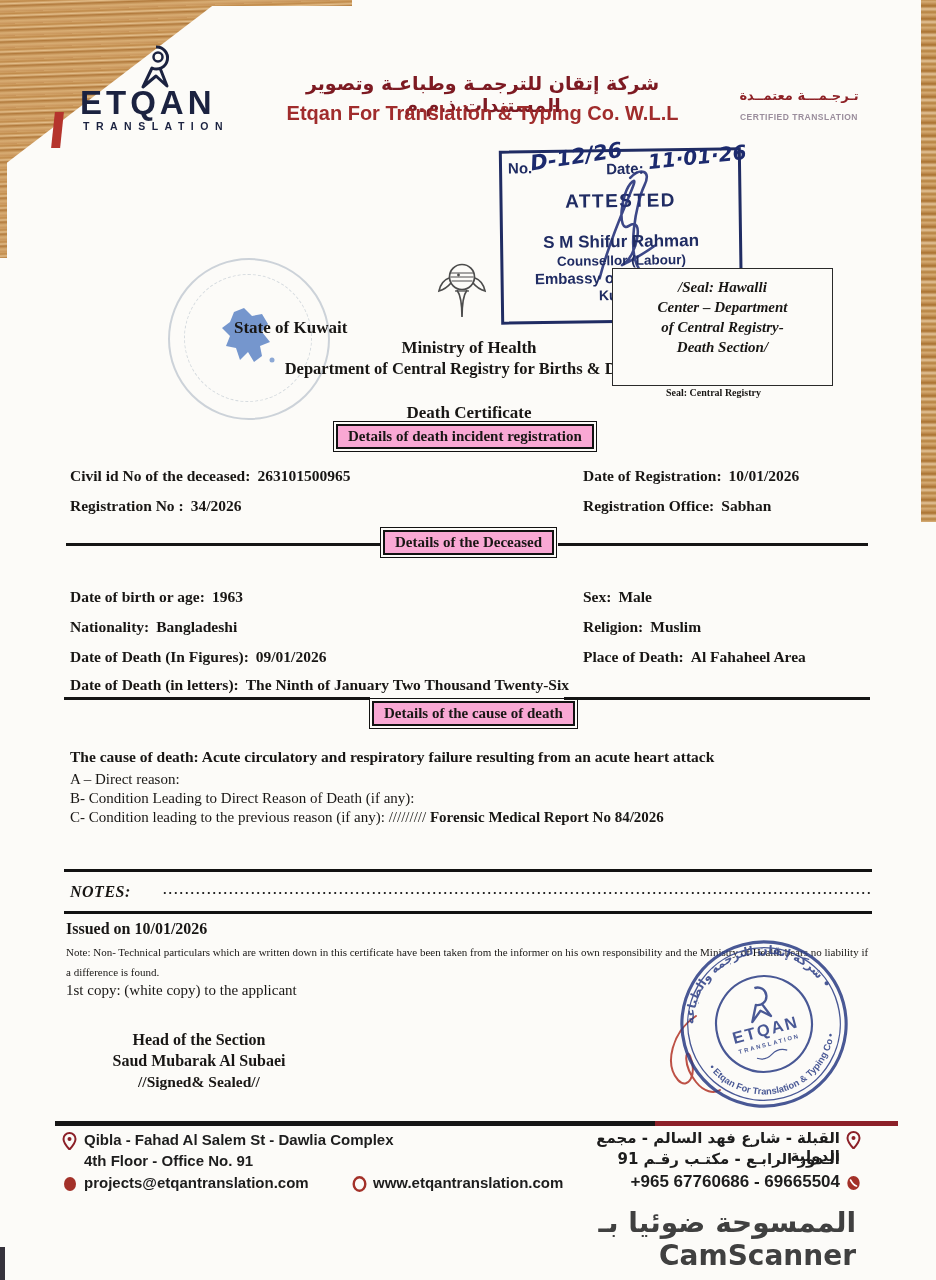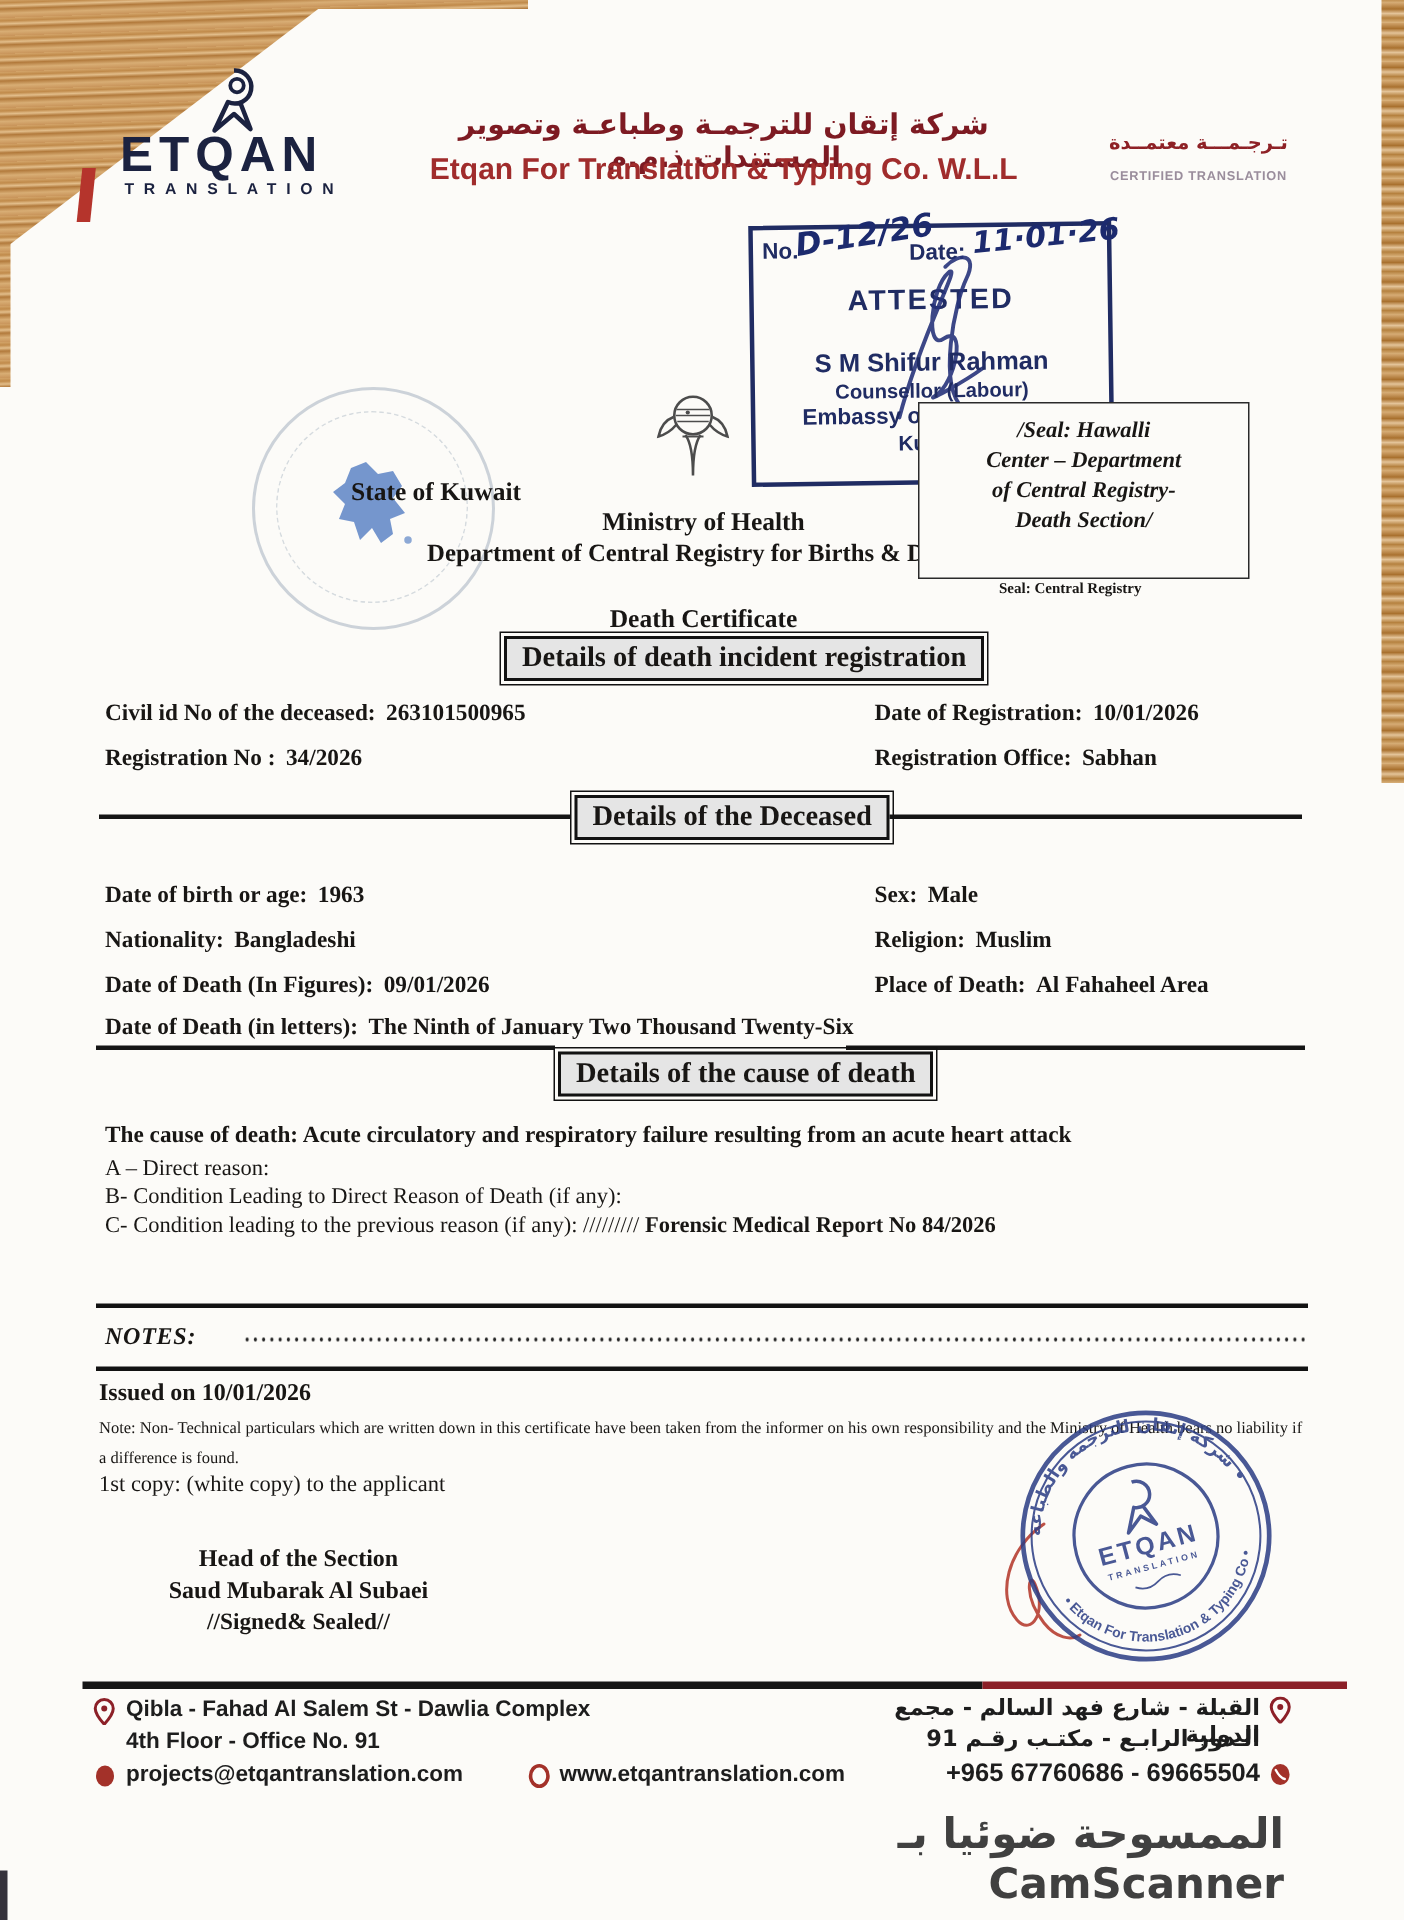--- a/index.html
+++ b/index.html
@@ -13,21 +13,21 @@
   .wood{
     background:repeating-linear-gradient(178deg,
       #d2a368 0px,#c08a4a 2px,#e2bd8a 4px,#b27a3c 6px,#d8ad74 9px,#c9955b 12px);
   }
   .woodv{
     background:repeating-linear-gradient(0deg,
       #d8b07a 0px,#b5813f 3px,#e3c398 6px,#a9712f 9px,#d3a770 13px);
   }
   .boxed-title{
     border:2.5px solid #121212;outline:1px solid #121212;outline-offset:2px;
-    padding:2px 10px;font-weight:700;font-size:19px;background:#e5e5e5;white-space:nowrap;
+    padding:2px 10px;font-weight:700;font-size:15px;background:#f9a8d4;white-space:nowrap;
   }
   .hline{background:#151515;height:2.5px;}
   .thickline{background:#121212;height:3px;}
   .cell-label{font-weight:600;font-size:15.5px;}
   .cell-value{font-weight:700;font-size:15.5px;}
   .row-cell{white-space:nowrap;}
   .row-cell .cell-value{margin-left:7px;}
   .stamp-navy{color:#202c63;}
   .hand{
     font-family:"DejaVu Sans",sans-serif;font-style:italic;color:#1c2a6e;font-weight:600;

